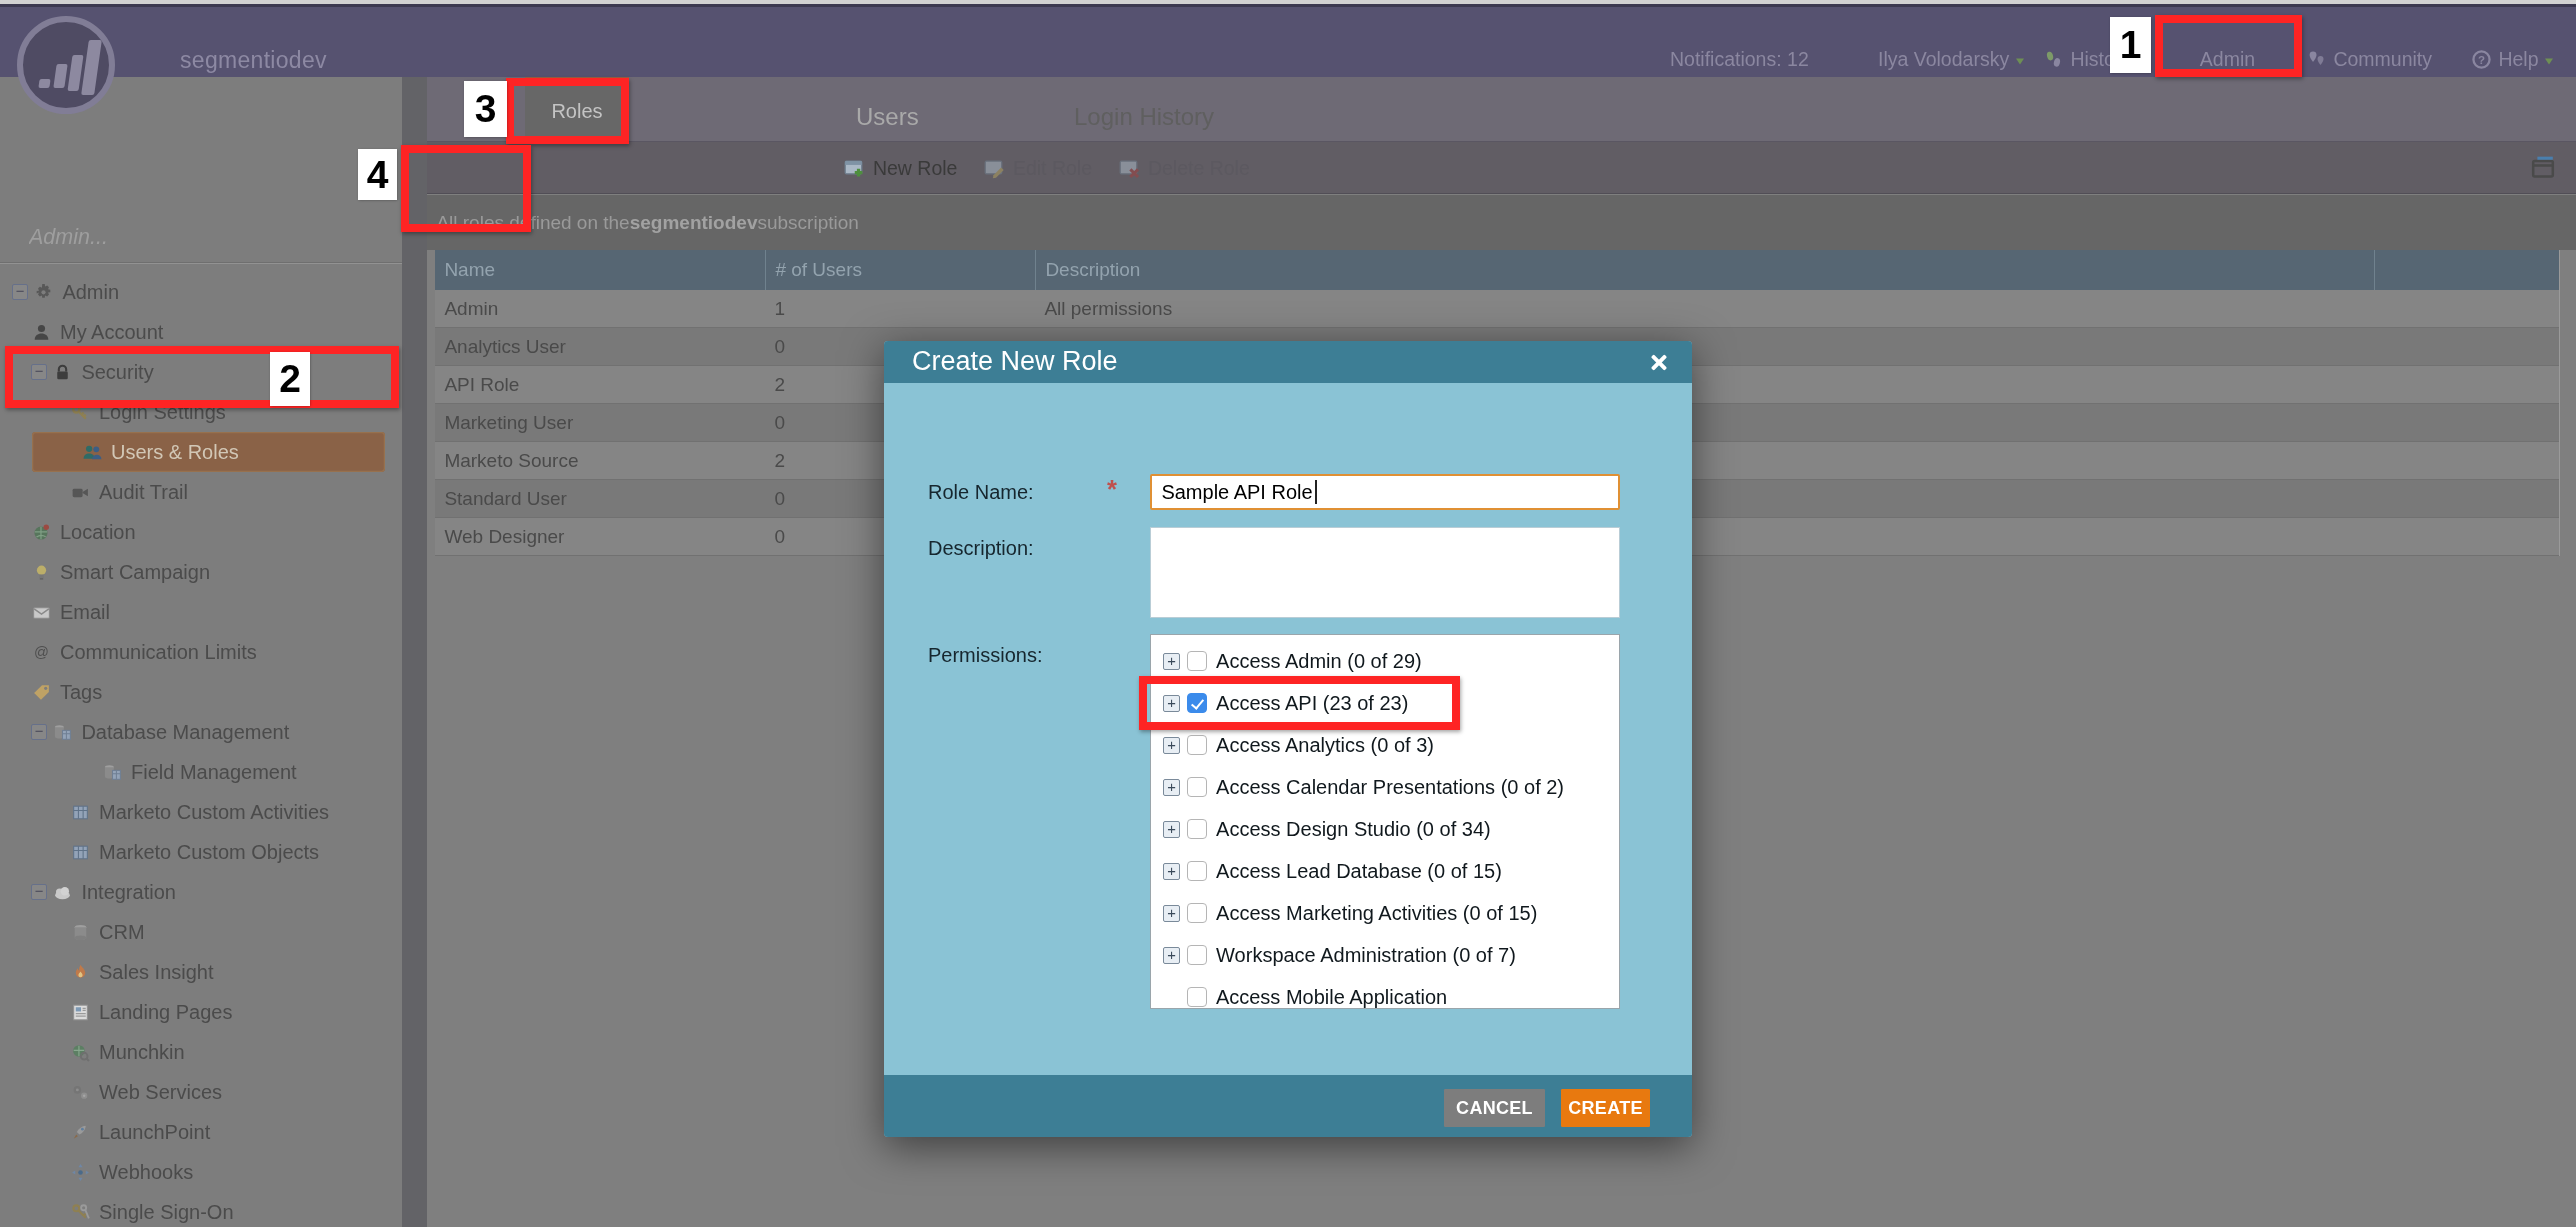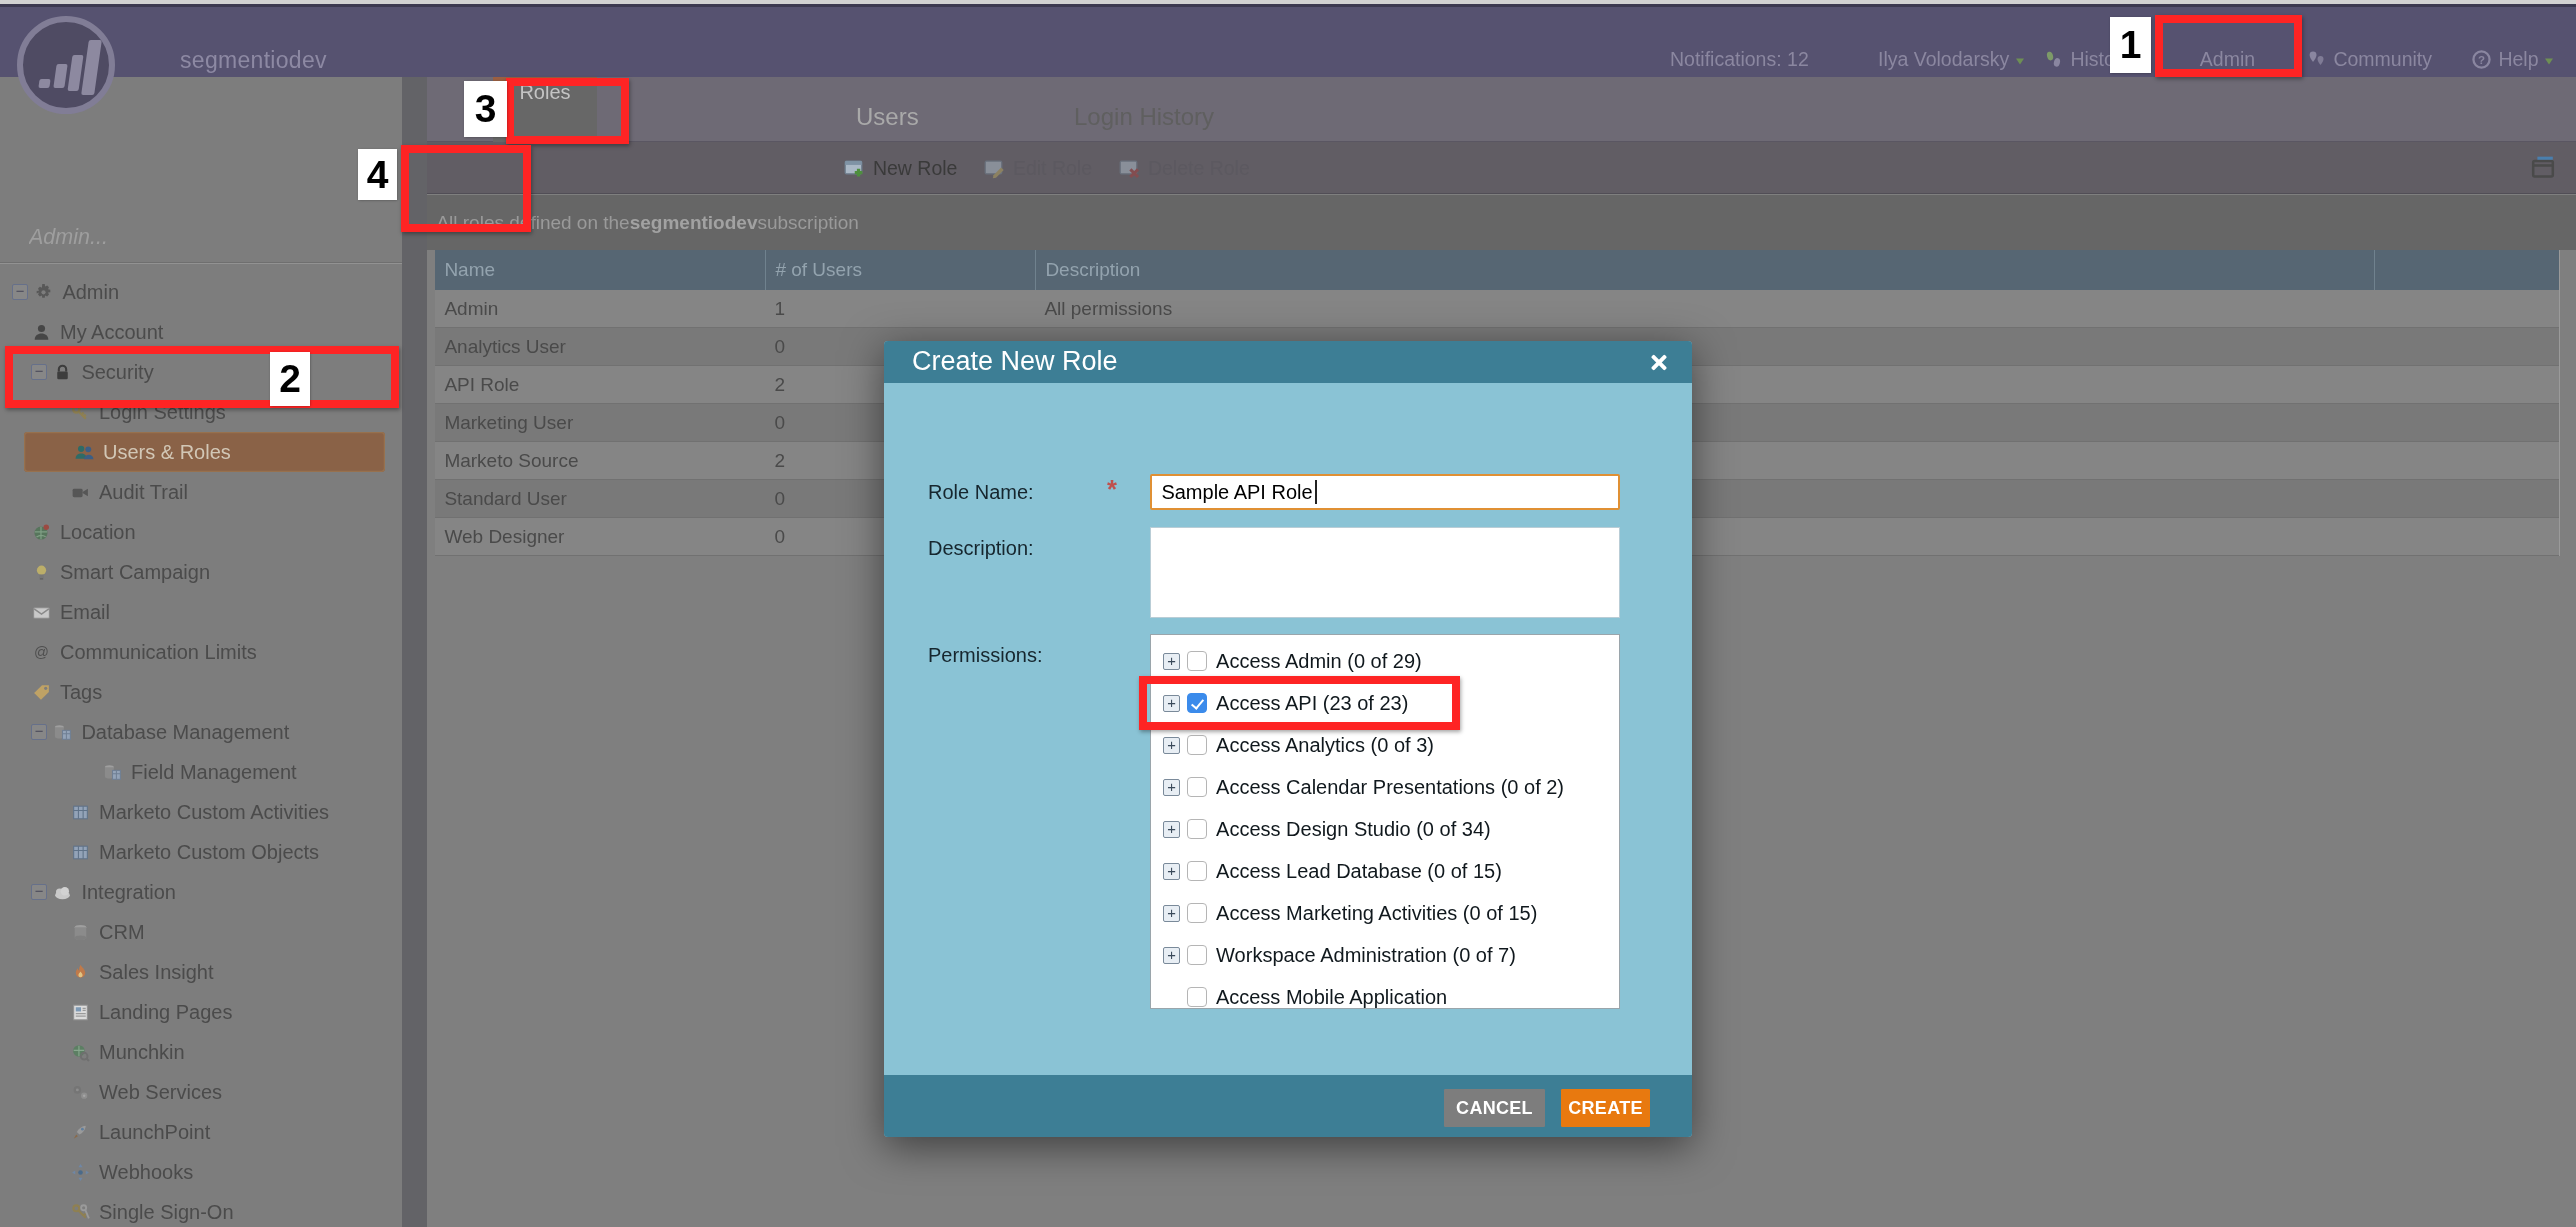--- a/index.html
+++ b/index.html
@@ -32,30 +32,30 @@
     font-family:"Liberation Sans",sans-serif;font-style:italic;font-size:21.5px;color:#9e9e9e;}
   .side-search::placeholder{color:#9e9e9e;font-style:italic;}
   .side-div1{position:absolute;left:0;top:185px;width:402px;height:1.3px;background:#6f6f6f;}
   .side-div2{position:absolute;left:0;top:186px;width:402px;height:1.3px;background:#929292;}
   .tree{position:absolute;left:0;top:195px;width:402px;}
   .tree-row{height:40px;display:flex;align-items:center;font-size:20px;color:#4b4b4b;cursor:pointer;white-space:nowrap;}
   .tree-row .expand{width:16px;height:16px;border:1.3px solid #66708a;border-radius:2px;color:#4a4a5a;
     font-size:14.8px;line-height:12.7px;text-align:center;margin-right:5.4px;flex:0 0 auto;background:rgba(255,255,255,.08);}
   .tree-row .ticon{width:21px;height:21px;margin-right:8px;flex:0 0 auto;}
   .tree-row.selected{background:#8a6247;box-shadow:inset 0 0 0 1.3px #97714e;border-radius:3.4px;
-    margin-left:24px;margin-right:17.4px;color:#d2c7b6;}
+    margin-left:32px;margin-right:17.4px;color:#d2c7b6;}
   .ticon svg{width:100%;height:100%;display:block;}
 
   
   .tabbar{position:absolute;left:427px;top:77px;width:2149px;height:65px;background:#6e6a75;border-bottom:1.3px solid #5a5662;}
   .tab-label{position:absolute;top:25.5px;font-size:24px;cursor:pointer;}
   .tab-users{left:429px;color:#a9a9a9;}
   .tab-login{left:647px;color:#5f5f5f;}
-  .tab-active{position:absolute;left:493px;top:77px;width:104px;height:65px;background:#676767;
-    border-top:4px solid #9a5f42;display:flex;align-items:flex-start;justify-content:center;
+  .tab-active{position:absolute;left:525px;top:77px;width:104px;height:65px;background:#676767;
+    border-top:4px solid #9a5f42;display:flex;align-items:center;justify-content:center;
     font-size:20px;color:#c4c4c4;cursor:pointer;z-index:6;}
   .toolbar{position:absolute;left:427px;top:142px;width:2149px;height:52px;background:#615d64;border-bottom:0.7px solid #514e56;}
   .tool-btn{position:absolute;top:9.4px;height:34px;display:flex;align-items:center;font-size:19.5px;cursor:pointer;}
   .tool-btn .ticon{width:25.5px;height:25.5px;margin-right:5.4px;}
   .tb-new{left:415px;color:#3a3a3a;}
   .tb-edit{left:555px;color:#5c5960;}
   .tb-del{left:690px;color:#5c5960;}
   .panel-toggle{position:absolute;right:19px;top:12px;width:28px;height:28px;cursor:pointer;}
   .msgband{position:absolute;left:427px;top:195px;width:2149px;height:55px;background:#666666;
     display:flex;align-items:center;font-size:19px;color:#9a9a9a;}

